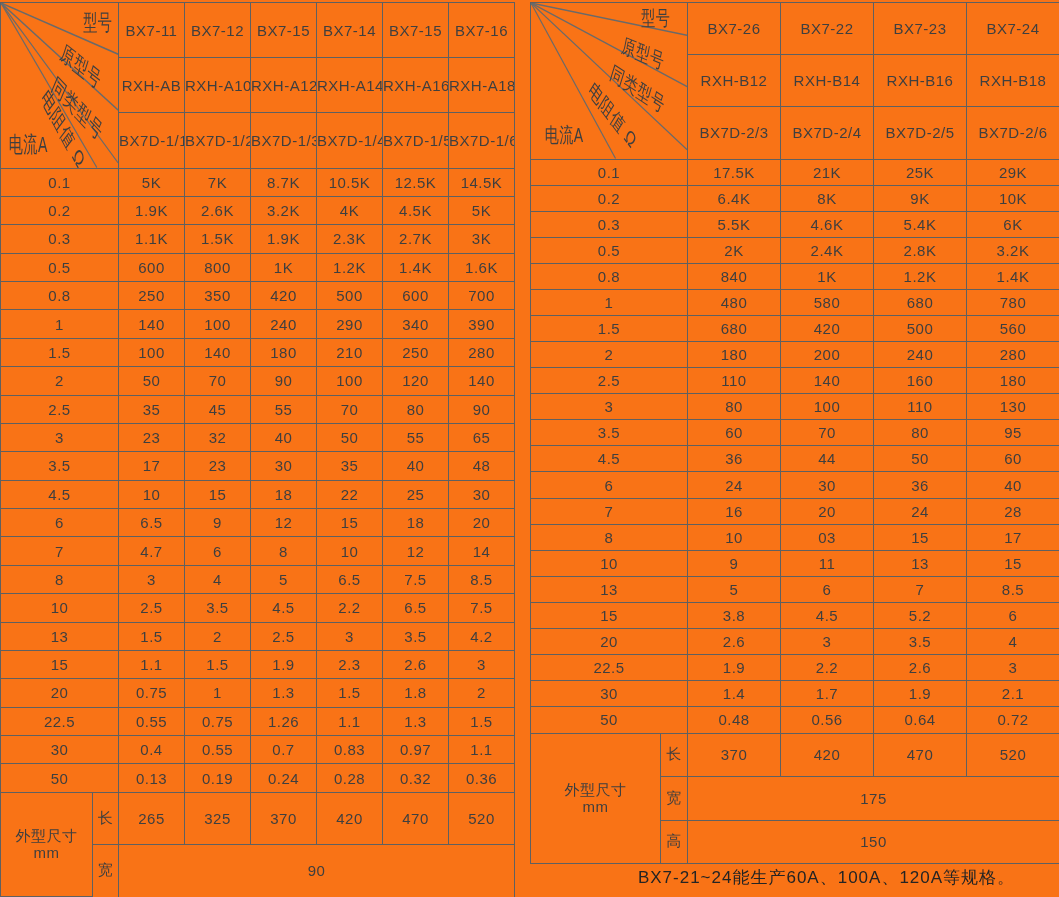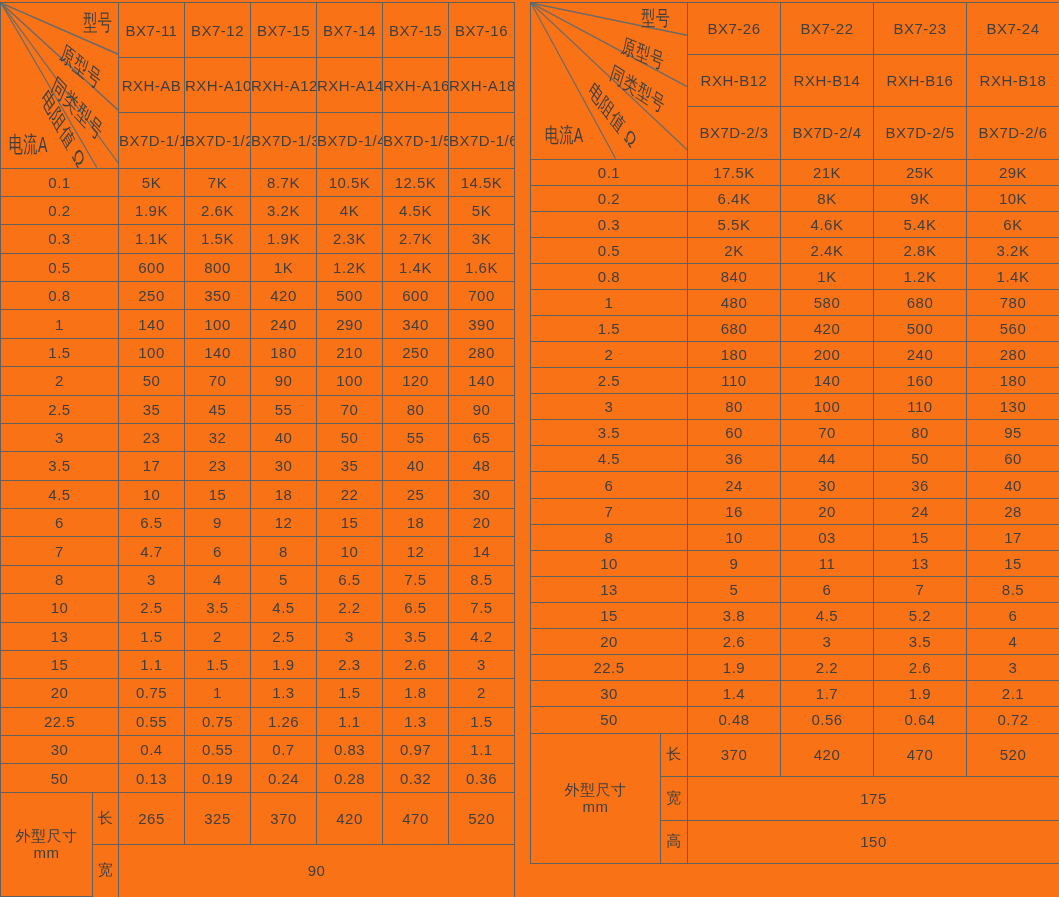--- a/index.html
+++ b/index.html
@@ -540,14 +540,15 @@
         <td class="sub">宽</td>
         <td colspan="4">175</td>
       </tr>
       <tr class="dimrow">
         <td class="sub">高</td>
         <td colspan="4">150</td>
       </tr>
     </tbody>
   </table>
 
+  <div class="footer-note">BX7-21~24能生产60A、100A、120A等规格。</div>
 
 </div>
 
 </body></html>

